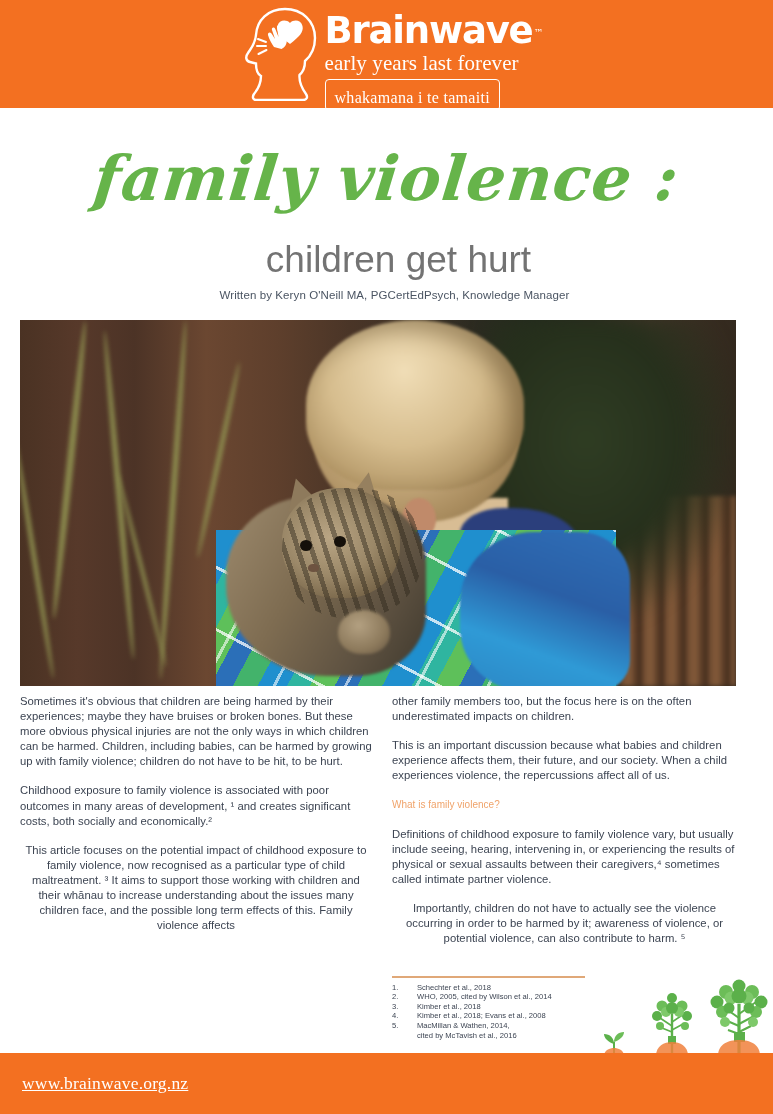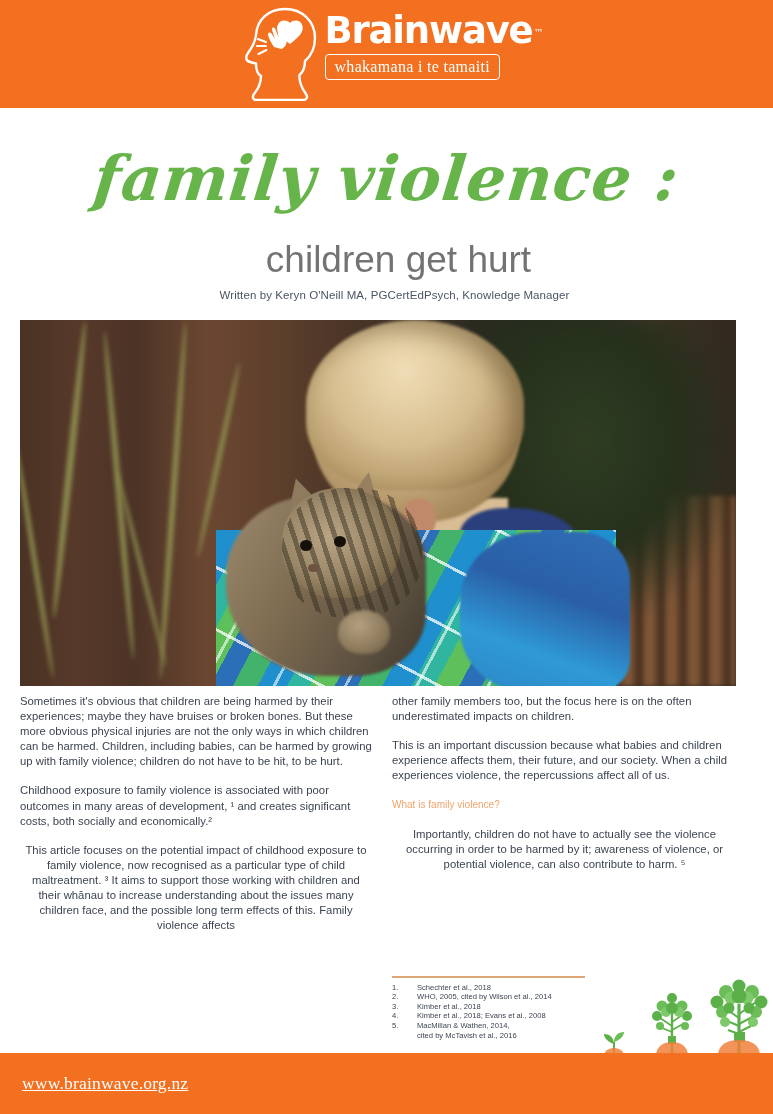--- a/index.html
+++ b/index.html
@@ -41,21 +41,21 @@
     font-family: "Liberation Serif", serif;
     font-size: 21px;
     line-height: 24px;
     margin-top: 1px;
     letter-spacing: 0.1px;
   }
   .maori-box {
     margin-top: 4px;
     border: 1.6px solid #ffffff;
     border-radius: 4px;
-    padding: 2px 9px 3px 9px;
+    padding: 8px 9px 3px 9px;
     color: #ffffff;
     font-family: "Liberation Serif", serif;
     font-size: 16px;
     line-height: 19px;
     letter-spacing: 0.3px;
   }
 
   
   .title-script {
     position: absolute; left: 0; top: 140px; width: 773px;
@@ -283,20 +283,21 @@
       <svg class="logo-head" viewBox="0 0 78 95">
         <path d="M44 3 C27 3 16 14 15 29 C14.5 37 11 41 7 47 C4 51 5 55 9 56 L15 57.5 C15 64 16 68 20 70 C20 77 18 82 13 88 C11 91 12 94 15 94 L62 94 C66 94 67 91 65 88 C60 81 58 76 58.5 69 C62 66 64 61 64 55 C71 49 74 41 74 32 C74 15 61 3 44 3 Z" fill="none" stroke="#ffffff" stroke-width="2.4"></path>
         <path d="M49 17 C45 13 38 14 36.5 20 C35 26 40 31 49 38 C58 31 63 26 61.5 20 C60 14 53 13 49 17 Z" fill="#ffffff"></path>
         <path d="M33 41 C31 38 28 33 27 29 C26.5 26.5 29 25.5 30.5 27.5 L34 33 L31 24 C30.2 21.4 33 20.3 34.2 22.8 L37.5 31 L36 21.5 C35.6 19 38.6 18.3 39.4 20.8 L42 30 L42.2 23.5 C42.3 21 45.3 21 45.4 23.5 L45.8 34 C45.9 38 44 41.5 40.5 43 Z" fill="#ffffff"></path>
         <path d="M25 36 L17 33 M25 40 L16 40 M25.5 44 L17.5 48" stroke="#ffffff" stroke-width="2" fill="none" stroke-linecap="round"></path>
       </svg>
       <div class="logo-text">
         <div class="brandname">
           <span>Brainwave</span><span class="tm">™</span>
         </div>
+        <div class="tagline">early years last forever</div>
         <div class="maori-box">whakamana i te tamaiti</div>
       </div>
     </div>
   </div>
 
   <div class="title-script">family violence :</div>
   <div class="title-sub">children get hurt</div>
   <div class="byline">Written by Keryn O'Neill MA, PGCertEdPsych, Knowledge Manager</div>
 
   <div class="photo">
@@ -335,20 +336,21 @@
   <div class="col col-left">
     <p>Sometimes it's obvious that children are being harmed by their experiences; maybe they have bruises or broken bones. But these more obvious physical injuries are not the only ways in which children can be harmed. Children, including babies, can be harmed by growing up with family violence; children do not have to be hit, to be hurt.</p>
     <p>Childhood exposure to family violence is associated with poor outcomes in many areas of development, ¹  and creates significant costs, both socially and economically.²</p>
     <p>This article focuses on the potential impact of childhood exposure to family violence, now recognised as a particular type of child maltreatment. ³  It aims to support those working with children and their whānau to increase understanding about the issues many children face, and the possible long term effects of this. Family violence affects</p>
   </div>
 
   <div class="col col-right">
     <p>other family members too, but the focus here is on the often underestimated impacts on children.</p>
     <p>This is an important discussion because what babies and children experience affects them, their future, and our society. When a child experiences violence, the repercussions affect all of us.</p>
     <div class="sec-head">What is family violence?</div>
+    <p>Definitions of childhood exposure to family violence vary, but usually include seeing, hearing, intervening in, or experiencing the results of physical or sexual assaults between their caregivers,⁴ sometimes called intimate partner violence.</p>
     <p>Importantly, children do not have to actually see the violence occurring in order to be harmed by it; awareness of violence, or potential violence, can also contribute to harm. ⁵</p>
   </div>
 
   <div class="refs">
     <div class="refs-rule"></div>
     <div class="ref-row">
       <span class="ref-num">1.</span>
       <span class="ref-txt">Schechter et al., 2018</span>
     </div>
     <div class="ref-row">

